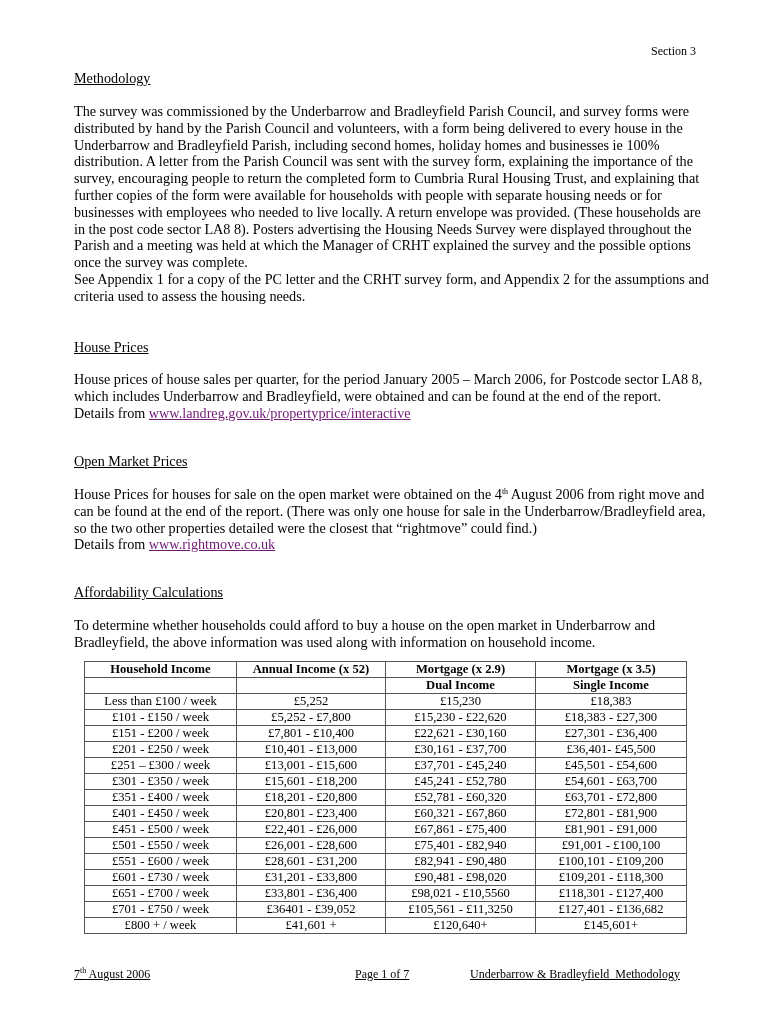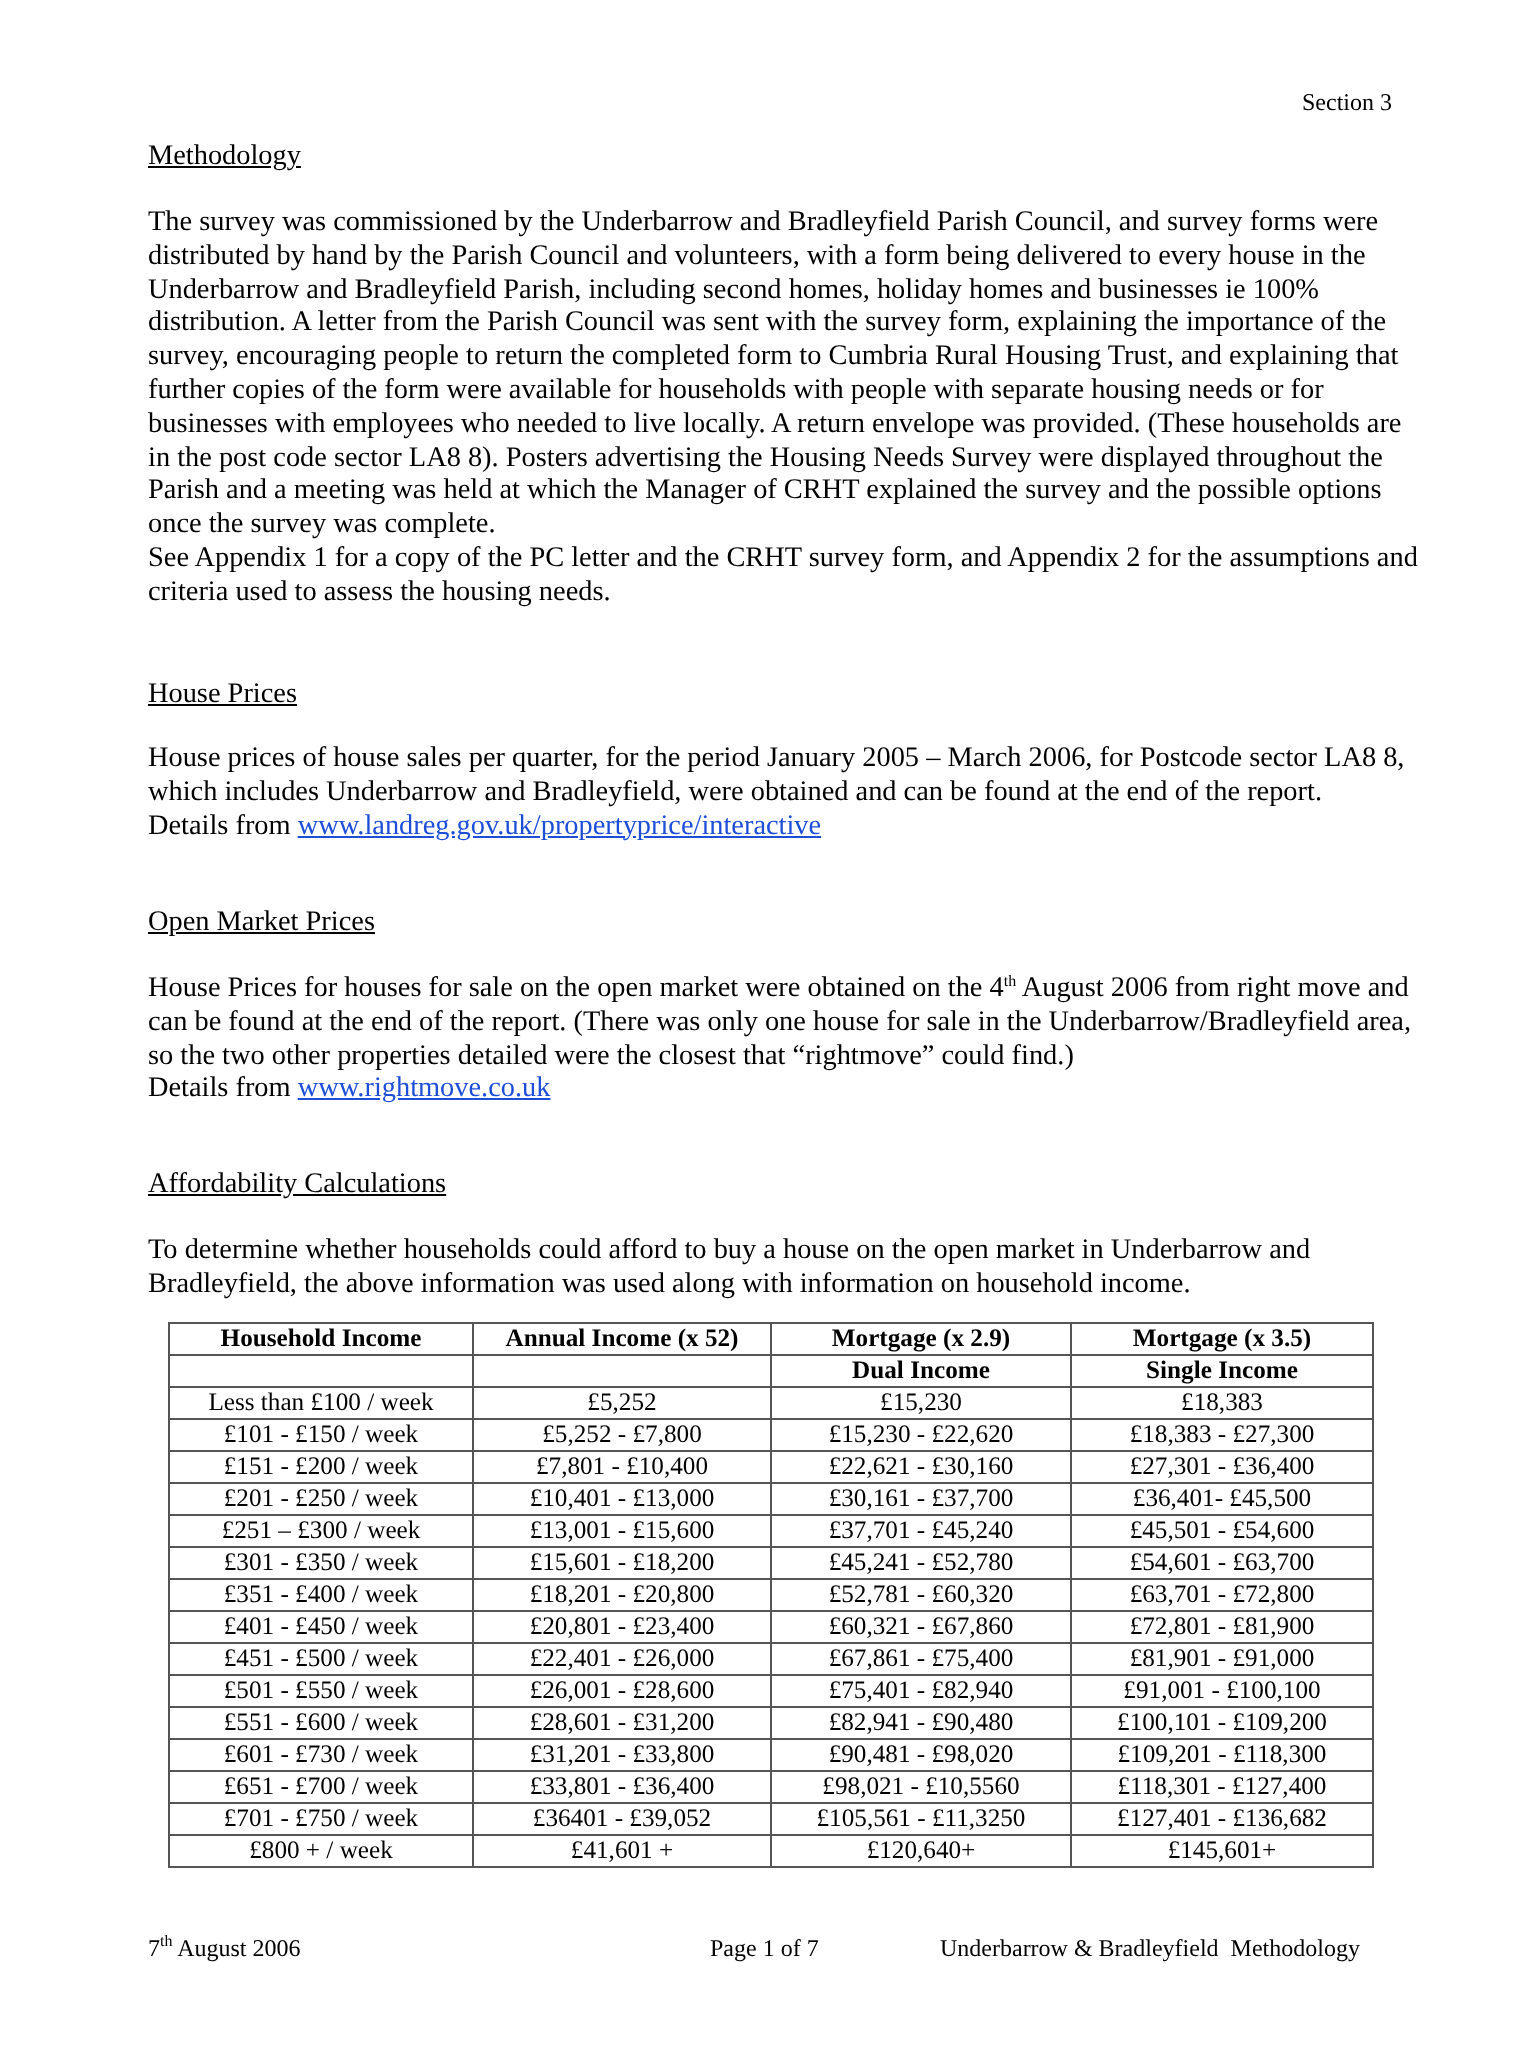--- a/index.html
+++ b/index.html
@@ -11,32 +11,32 @@
     .section-label { position: absolute; right: 74px; top: 44px; font-size: 12px; }
     .heading {
       position: absolute; left: 74px; font-weight: normal; text-decoration: underline;
       font-size: 14.2px; line-height: 17px;
     }
     .para {
       position: absolute; left: 74px; width: 640px; line-height: 16.8px; margin: 0;
       font-size: 14.2px;
     }
     .para p { margin: 0; }
-    a.link { color: #1d4ed8; text-decoration: underline; font-family: Liberation Serif, serif; }
+    a.link { color: #701a75; text-decoration: underline; font-family: Liberation Serif, serif; }
     sup { font-size: 8px; line-height: 0; vertical-align: 5px; margin-top: 25px; }
     table.afford {
       position: absolute; left: 84px; top: 661px; width: 602px;
       border-collapse: collapse; font-size: 12.6px; table-layout: fixed;
     }
     table.afford td, table.afford th {
       border: 1px solid #555; text-align: center; padding: 0; height: 15px; line-height: 15px;
       white-space: nowrap; overflow: hidden;
     }
     table.afford th { font-weight: bold; }
-    .footer { position: absolute; top: 967px; font-size: 12px; }
+    .footer { position: absolute; top: 967px; font-size: 12px; text-decoration: underline; }
   </style>
 </head>
 <body>
 
 <div class="page">
 
   <div class="section-label">Section 3</div>
 
   <div class="heading" style="top:70px;">Methodology</div>
   <div class="para" style="top:103px;">

